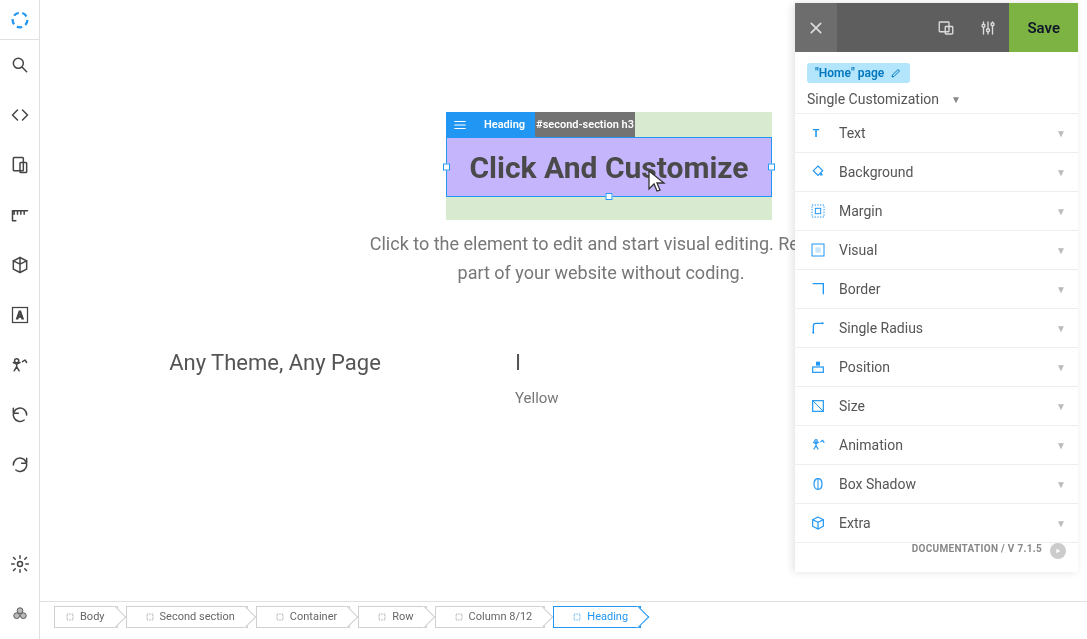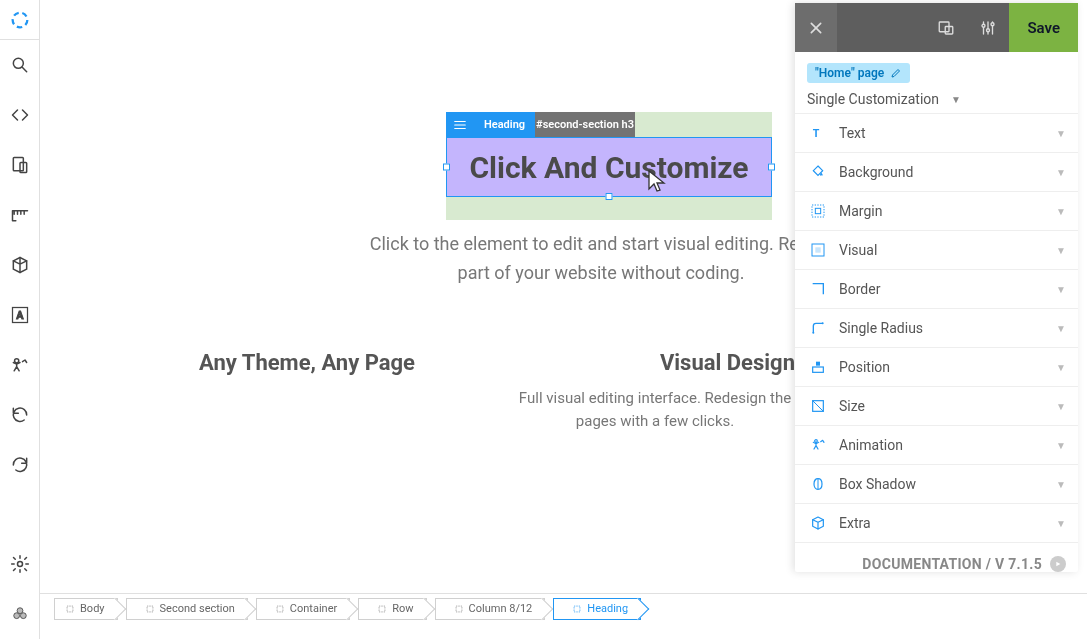--- a/index.html
+++ b/index.html
@@ -27,21 +27,21 @@
   .sel-box .hl { left:-4px; top:50%; transform:translateY(-50%);} 
   .sel-box .hr { right:-4px; top:50%; transform:translateY(-50%);} 
   .sel-box .hb { bottom:-4px; left:50%; transform:translateX(-50%);} 
   .sel-box h3 { font-size:30px; font-weight:700; color:#4a4a4a; }
   .cursor-arrow { position:absolute; left:608px; top:170px; z-index:5; }
 
   .subtext { position:absolute; left:281px; top:230px; width:560px; text-align:center; color:#777; font-size:18px; line-height:1.6; }
 
   .features { position:absolute; left:95px; top:350px; display:flex; gap:100px; }
   .feature { width:280px; text-align:center; }
-  .feature h4 { font-size:22px; font-weight:700; color:#555; margin-bottom:12px;text-align:right; }
+  .feature h4 { font-size:22px; font-weight:400; color:#555; margin-bottom:12px; }
   .feature p { font-size:15px; color:#777; line-height:1.55; }
   .feature.third { width:100px; text-align:left; overflow:hidden; white-space:nowrap; }
   .feature.third p { overflow:hidden; }
 
   
   .panel { position:absolute; right:9px; top:3px; width:283px; box-shadow: -2px 0 8px rgba(0,0,0,.12); background:#fff; border-radius:2px; }
   .panel-header { height:49px; background:#5e5e5e; display:flex; align-items:center; }
   .panel-header .close { width:42px; height:49px; background:#6d6d6d; display:flex; align-items:center; justify-content:center; cursor:pointer; color:#ddd; }
   .panel-header .gap { flex:1; }
   .panel-header .hbtn { width:42px; height:49px; display:flex; align-items:center; justify-content:center; cursor:pointer; color:#ddd; }
@@ -54,25 +54,25 @@
   .cust-row .caret{font-size:10px;color:#888;}
 
   .prop-list { }
   .prop { height:39px; border-top:1px solid #eee; display:flex; align-items:center; padding:0 12px; cursor:pointer; position:relative;}
   .prop:first-child{border-top:1px solid #eee;}
   .prop .pi { width:22px; display:flex; align-items:center; justify-content:center; margin-right:10px;}
   .prop .pi svg{width:16px;height:16px;}
   .prop .pl { font-size:14px; color:#555; }
   .prop .pc { position:absolute; right:12px; color:#bbb; font-size:10px;}
 
-  .panel-foot { height:30px; border-top:1px solid #eee; display:flex; align-items:flex-end; justify-content:flex-end; padding:0 12px; gap:8px; font-size:14px; font-weight:700; color:#888; letter-spacing:.3px;}
+  .panel-foot { height:30px; border-top:1px solid #eee; display:flex; align-items:flex-start; justify-content:flex-end; padding:0 12px; gap:8px; font-size:10px; font-weight:700; color:#888; letter-spacing:.3px;}
   .panel-foot .play{width:16px;height:16px;border-radius:50%;background:#ccc;display:flex;align-items:center;justify-content:center;}
 
   
-  .breadcrumb { position:absolute; left:40px; right:0; bottom:16px; height:30px; border-top:1px solid #e0e0e0; background:#fff; display:flex; align-items:center; padding-left:14px; gap:0; }
+  .breadcrumb { position:absolute; left:40px; right:0; bottom:8px; height:30px; border-top:1px solid #e0e0e0; background:#fff; display:flex; align-items:center; padding-left:14px; gap:0; }
   .crumb { position:relative; height:22px; display:flex; align-items:center; gap:5px; padding:0 12px 0 18px; font-size:11px; color:#666; border:1px solid #d0d0d0; background:#fff; margin-right:8px; cursor:pointer;}
   .crumb:first-child{padding-left:10px;}
   .crumb.active{color:#2196f3;border-color:#2196f3;}
   .crumb::after{content:"";position:absolute;right:-6px;top:2px;width:15px;height:15px;border-top:1px solid #d0d0d0;border-right:1px solid #d0d0d0;transform:rotate(45deg);background:#fff;}
   .crumb.active::after{border-color:#2196f3;}
   .crumb svg{width:10px;height:10px;}
 
   .ico-stroke{fill:none;stroke:currentColor;stroke-width:1.8;stroke-linecap:round;stroke-linejoin:round;}
 </style>
 </head>
@@ -176,24 +176,20 @@
     </svg>
 
   <div class="subtext">
     <span>Click to the element to edit and start visual editing. Redesi</span><br>
     <span>part of your website without coding.</span>
   </div>
 
   <div class="features">
     <div class="feature">
       <h4>Any Theme, Any Page</h4>
-    </div>
-    <div class="feature">
-      <h4>Visual Design</h4>
-      <p>Full visual editing interface. Redesign the pages with a few clicks.</p>
     </div>
     <div class="feature third">
       <h4>I</h4>
       <p>Yellow</p>
     </div>
   </div>
 </div>
 
 <div class="panel">
   <div class="panel-header">

